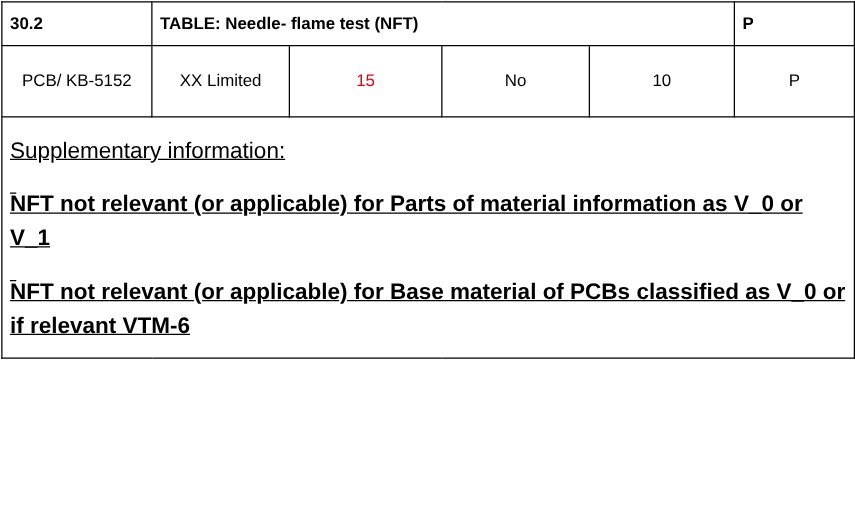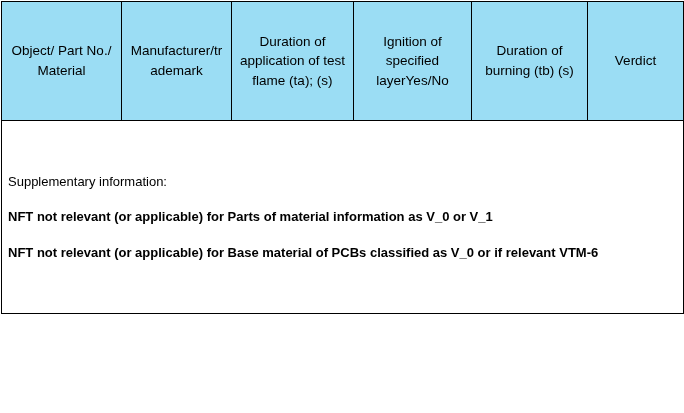--- a/index.html
+++ b/index.html
@@ -73,22 +73,23 @@
   }
   
   .supp-cell {
     text-align: left;
     vertical-align: top;
     padding: 6px 7px 8px 7px;
     height: 184px;
   }
   .supp-cell p {
     margin: 0 0 0 0;
-    font-size: 13px;
+    font-size: 18px;
     line-height: 1.5;
+    text-decoration: underline;
   }
   .supp-normal {
     font-weight: normal;
   }
   .supp-bold {
     font-weight: bold;
   }
   .spacer-line {
     height: 16px;
     font-size: 13.5px;
@@ -102,27 +103,32 @@
   <table class="doc">
     <colgroup>
       <col style="width:120px">
       <col style="width:110px">
       <col style="width:122px">
       <col style="width:118px">
       <col style="width:116px">
       <col style="width:96px">
     </colgroup>
     <tbody>
-      <tr class="row-header">
-        <td>Object/ Part No./ Material</td>
-        <td>Manufacturer/trademark</td>
-        <td>Duration of application of test flame (ta); (s)</td>
-        <td>Ignition of specified layerYes/No</td>
-        <td>Duration of burning (tb) (s)</td>
-        <td>Verdict</td>
+      <tr class="row-title">
+        <td class="clause-cell">30.2</td>
+        <td class="title-cell" colspan="4">TABLE: Needle- flame test (NFT)</td>
+        <td class="verdict-title-cell">P</td>
+      </tr>
+      <tr class="row-data">
+        <td class="cell-left">PCB/ KB-5152</td>
+        <td>XX  Limited</td>
+        <td class="red">15</td>
+        <td>No</td>
+        <td>10</td>
+        <td>P</td>
       </tr>
       <tr>
         <td class="supp-cell" colspan="6">
           <p class="supp-normal">Supplementary information:</p>
           <p class="spacer-line">&nbsp;</p>
           <p class="supp-bold">NFT not relevant (or applicable) for Parts of material information as V_0 or V_1</p>
           <p class="spacer-line">&nbsp;</p>
           <p class="supp-bold">NFT not relevant (or applicable) for Base material of PCBs classified as V_0 or if relevant VTM-6</p>
         </td>
       </tr>

